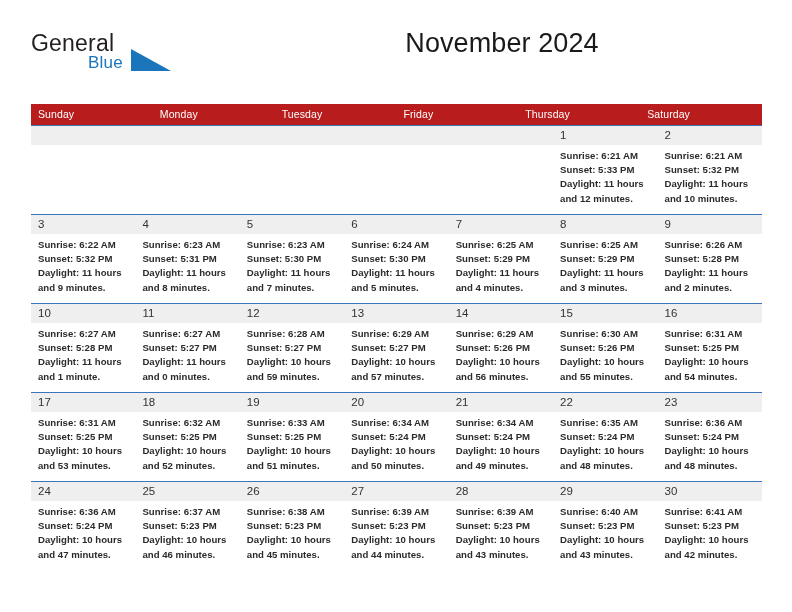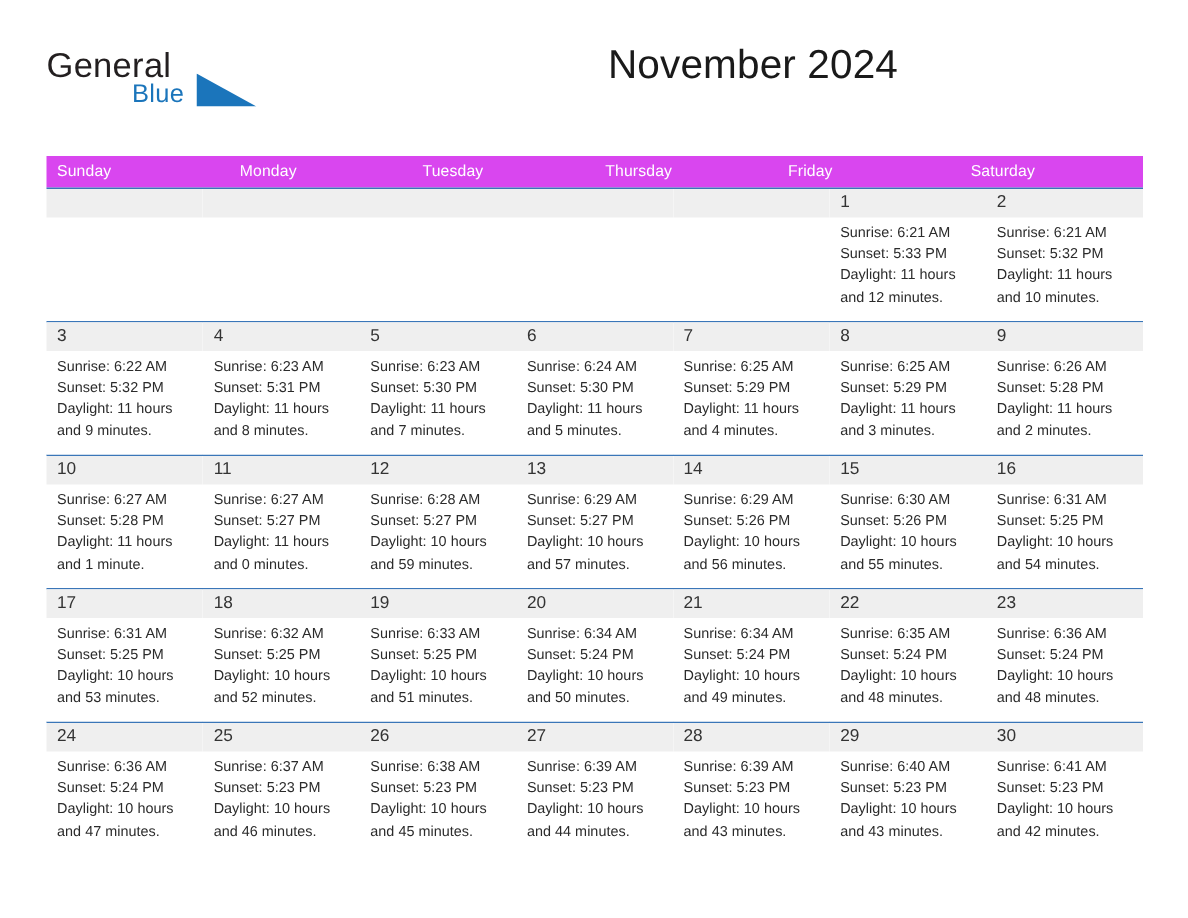--- a/index.html
+++ b/index.html
@@ -90,21 +90,21 @@
   
   .calendar {
     position: absolute;
     left: 31px;
     top: 104px;
     width: 731px;
   }
   .weekday-row {
     display: flex;
     width: 100%;
-    background: #d946ef;
+    background: #b91c1c;
     height: 21px;
   }
   .weekday-cell {
     flex: 1 1 0;
     min-width: 0;
     color: #ffffff;
     font-size: 10.5px;
     line-height: 21px;
     padding-left: 7px;
     box-sizing: border-box;
@@ -136,20 +136,21 @@
     font-size: 11.5px;
     line-height: 19px;
     color: #333333;
   }
   .day-cell.empty .day-number-band {
     color: transparent;
   }
   .day-body {
     padding: 4px 6px 0 7px;
     box-sizing: border-box;
+    font-weight: bold;
   }
   .day-line {
     font-size: 9.6px;
     line-height: 14.2px;
     color: #2b2b2b;
     white-space: nowrap;
     letter-spacing: 0.02px;
   }
 </style>
 </head>
@@ -174,22 +175,22 @@
     </div>
 
   </div>
 
   <div class="calendar">
 
     <div class="weekday-row">
       <div class="weekday-cell">Sunday</div>
       <div class="weekday-cell">Monday</div>
       <div class="weekday-cell">Tuesday</div>
+      <div class="weekday-cell">Friday</div>
       <div class="weekday-cell">Thursday</div>
-      <div class="weekday-cell">Friday</div>
       <div class="weekday-cell">Saturday</div>
     </div>
 
     <div class="week-row">
       <div class="day-cell empty">
         <div class="day-number-band"></div>
         <div class="day-body">
           <div class="day-line"></div>
           <div class="day-line"></div>
           <div class="day-line"></div>

